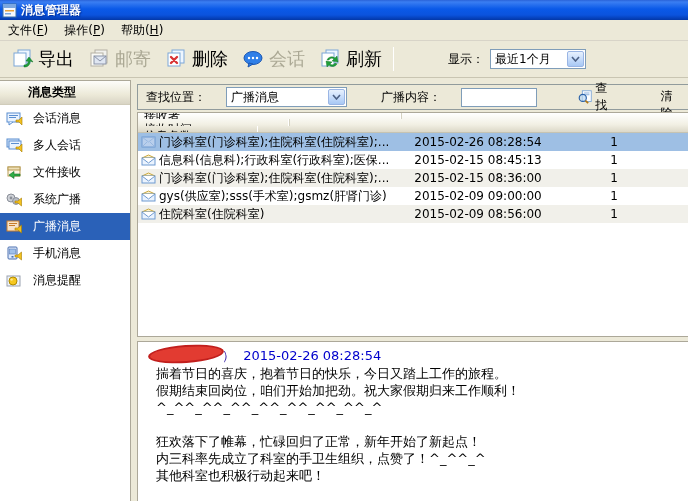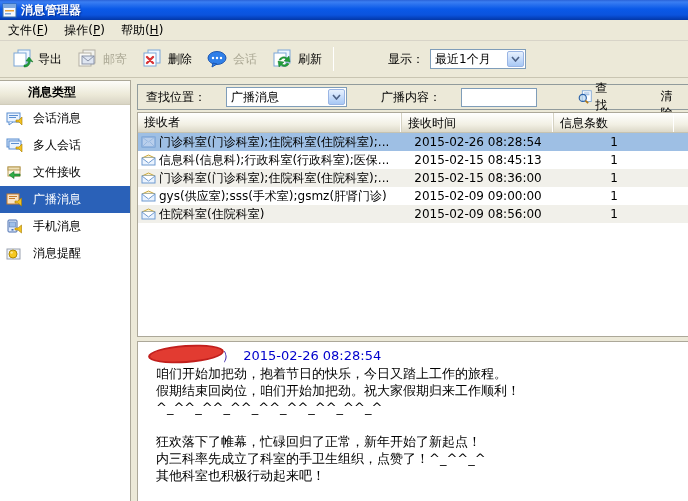--- a/index.html
+++ b/index.html
@@ -16,21 +16,21 @@
   
   #menubar { position:absolute; top:20px; left:0; right:0; height:21px; background:#ece9d8;
     display:flex; align-items:center; border-bottom:1px solid #d8d4c8; }
   .menu-item { padding:2px 8px; cursor:default; }
   .menu-item u { text-decoration:underline; }
 
   
   #toolbar { position:absolute; top:41px; left:0; right:0; height:37px; background:#ece9d8;
     display:flex; align-items:center; border-bottom:1px solid #c9c5b2; padding-left:4px; }
   .tbtn { display:flex; align-items:center; gap:3px; padding:3px 6px; border:1px solid transparent; }
-  .tbtn .lbl { font-size:12px; color:#000; }
+  .tbtn .lbl { font-size:18px; color:#000; }
   .tbtn.disabled .lbl { color:#aba894; }
   .tsep { width:1px; height:24px; background:#9a968a; border-right:1px solid #fff; margin:0 8px 0 4px; }
   .display-zone { display:flex; align-items:center; margin-left:46px; gap:6px; }
 
   
   .combo { background:#fff; border:1px solid #7f9db9; height:20px; display:flex; align-items:center; position:relative; }
   .combo .val { padding:0 4px; flex:1; white-space:nowrap; overflow:hidden; }
   .combo .arrow { width:17px; height:16px; margin:1px; background:linear-gradient(180deg,#e8f1fd 0%,#cbdffb 45%,#a8c8f4 100%);
     border:1px solid #9ab5e4; border-radius:2px; display:flex; align-items:center; justify-content:center; }
 
@@ -53,21 +53,21 @@
   #searchbar .s-lbl { white-space:nowrap; }
   #search-combo { width:135px; }
   #content-input { width:76px; height:19px; border:1px solid #7f9db9; background:#fff; font-size:12px; padding:0 3px;
     font-family:"DejaVu Sans","Liberation Sans",sans-serif; }
   .find-btn { display:flex; align-items:center; gap:2px; margin-left:16px; padding:2px 4px; }
   .clear-btn { margin-left:14px; padding:2px 6px;margin-top:16px; }
 
   
   #grid { position:absolute; top:32px; left:5px; right:-1px; bottom:164px; background:#fff; border:1px solid #aca899; }
   .g-header { display:flex; height:20px; background:linear-gradient(180deg,#ffffff 0%,#f2f0e4 60%,#dcd8c8 100%);
-    border-bottom:1px solid #c6c3b2; }
+    border-bottom:1px solid #c6c3b2;flex-direction:column; }
   .g-hcell { padding:2px 6px; border-right:1px solid #d5d2c2; box-shadow:inset -1px 0 0 #fff; white-space:nowrap; overflow:hidden; }
   .g-row { display:flex; height:18px; align-items:center; }
   .g-row.alt { background:#f1f0ea; }
   .g-row.selected { background:#9ebfe4; }
   .c-recv { width:264px; display:flex; align-items:center; gap:3px; padding-left:3px; white-space:nowrap; overflow:hidden; }
   .c-time { width:152px; text-align:center; white-space:nowrap; }
   .c-count { width:120px; text-align:center; }
 
   
   #msgpane { position:absolute; left:5px; right:-1px; bottom:0; height:160px; background:#fff;
@@ -182,20 +182,29 @@
 
   <div class="sb-item">
     <svg width="17" height="16" viewBox="0 0 17 16">
       <rect x="2" y="2" width="12" height="9" fill="#fdf6e3" stroke="#b79b55"></rect>
       <rect x="2" y="2" width="12" height="3" fill="#efe0b8" stroke="#b79b55"></rect>
       <path d="M14 9 L8 9 L8 6.5 L3 10 L8 13.5 L8 11 L14 11 Z" fill="#2fae46" stroke="#14712a" stroke-width="0.6"></path>
     </svg>
     <span class="sb-lbl">文件接收</span>
   </div>
 
+  <div class="sb-item">
+    <svg width="17" height="16" viewBox="0 0 17 16">
+      <circle cx="5" cy="6" r="4" fill="#cfd2d8" stroke="#8a8f98"></circle>
+      <circle cx="10" cy="9" r="3.4" fill="#b9bdc6" stroke="#8a8f98"></circle>
+      <circle cx="5" cy="6" r="1.4" fill="#8a8f98"></circle>
+      <path d="M9 9 L12 9 L15.5 6 L15.5 14 L12 11 L9 11 Z" fill="#f3c11e" stroke="#a87d00" stroke-width="0.6"></path>
+    </svg>
+    <span class="sb-lbl">系统广播</span>
+  </div>
 
   <div class="sb-item selected">
     <svg width="17" height="16" viewBox="0 0 17 16">
       <rect x="1" y="2" width="12" height="10" fill="#f8e3c8" stroke="#c77c2a"></rect>
       <rect x="3" y="4" width="8" height="1" fill="#c77c2a"></rect>
         <rect x="3" y="6" width="6" height="1" fill="#c77c2a"></rect>
       <path d="M9 9 L12 9 L15.5 6 L15.5 14 L12 11 L9 11 Z" fill="#f3c11e" stroke="#a87d00" stroke-width="0.6"></path>
     </svg>
     <span class="sb-lbl">广播消息</span>
   </div>
@@ -318,21 +327,21 @@
       <div class="c-count">1</div>
     </div>
   </div>
 
   <div id="msgpane">
     <div class="sender-line">
       <span class="sender-frag" style="padding-left:78px">）</span>
       <span style="padding-left:4px">2015-02-26 08:28:54</span>
       <div class="redact-oval"></div>
     </div>
-    <div class="msg-line">咱们开始加把劲，抱着节日的快乐，今日又踏上工作的旅程。</div>
+    <div class="msg-line">揣着节日的喜庆，抱着节日的快乐，今日又踏上工作的旅程。</div>
     <div class="msg-line">假期结束回岗位，咱们开始加把劲。祝大家假期归来工作顺利！</div>
     <div class="msg-line">^_^^_^^_^^_^^_^^_^^_^^_^</div>
     <div class="msg-line"></div>
     <div class="msg-line">狂欢落下了帷幕，忙碌回归了正常，新年开始了新起点！</div>
     <div class="msg-line">内三科率先成立了科室的手卫生组织，点赞了！^_^^_^</div>
     <div class="msg-line">其他科室也积极行动起来吧！</div>
   </div>
 </div>
 
 </body></html>

